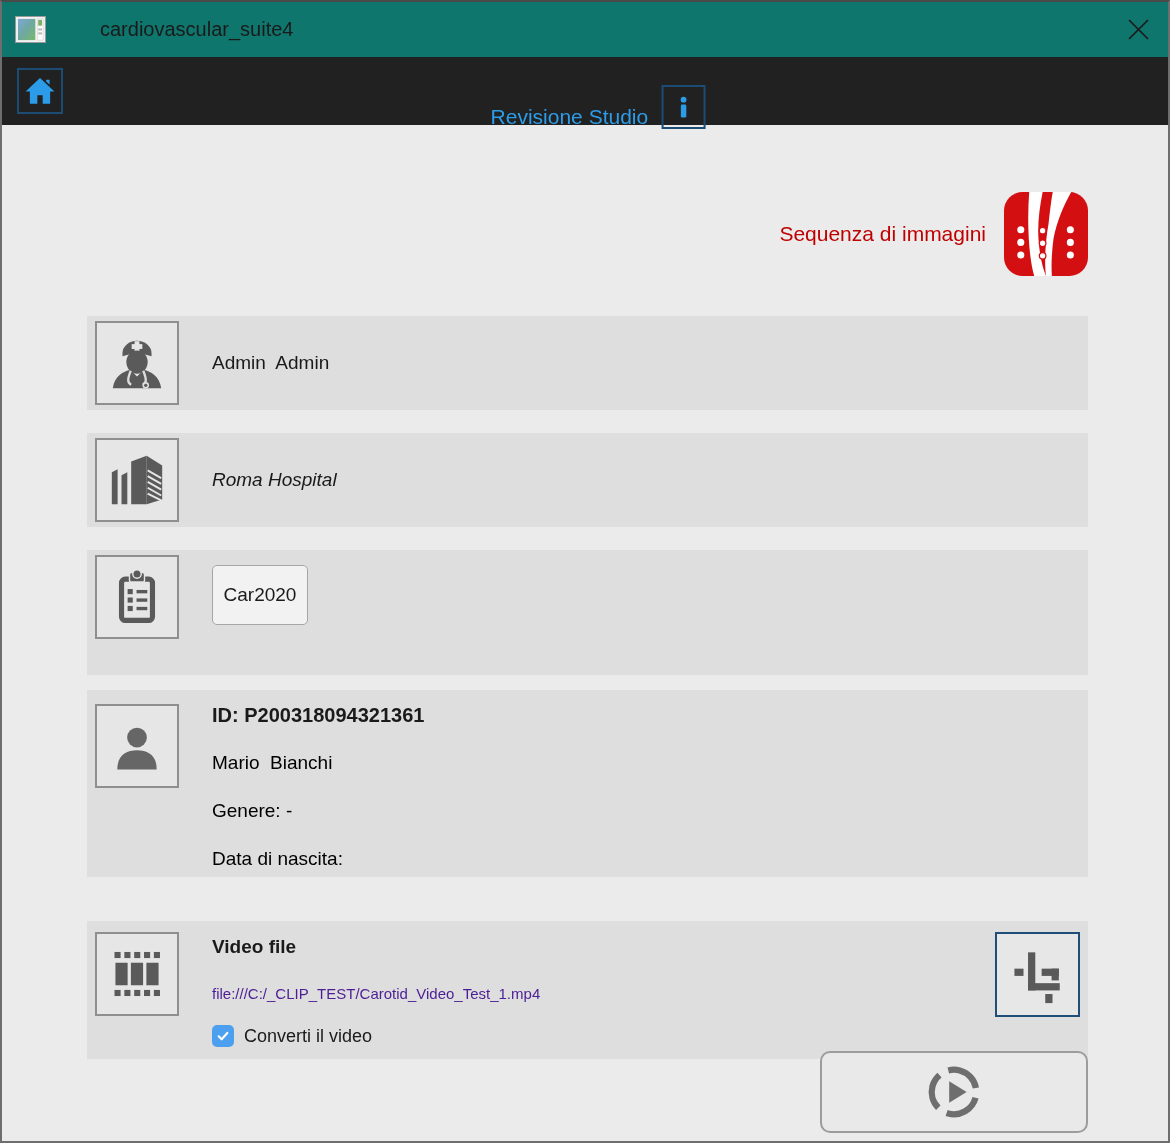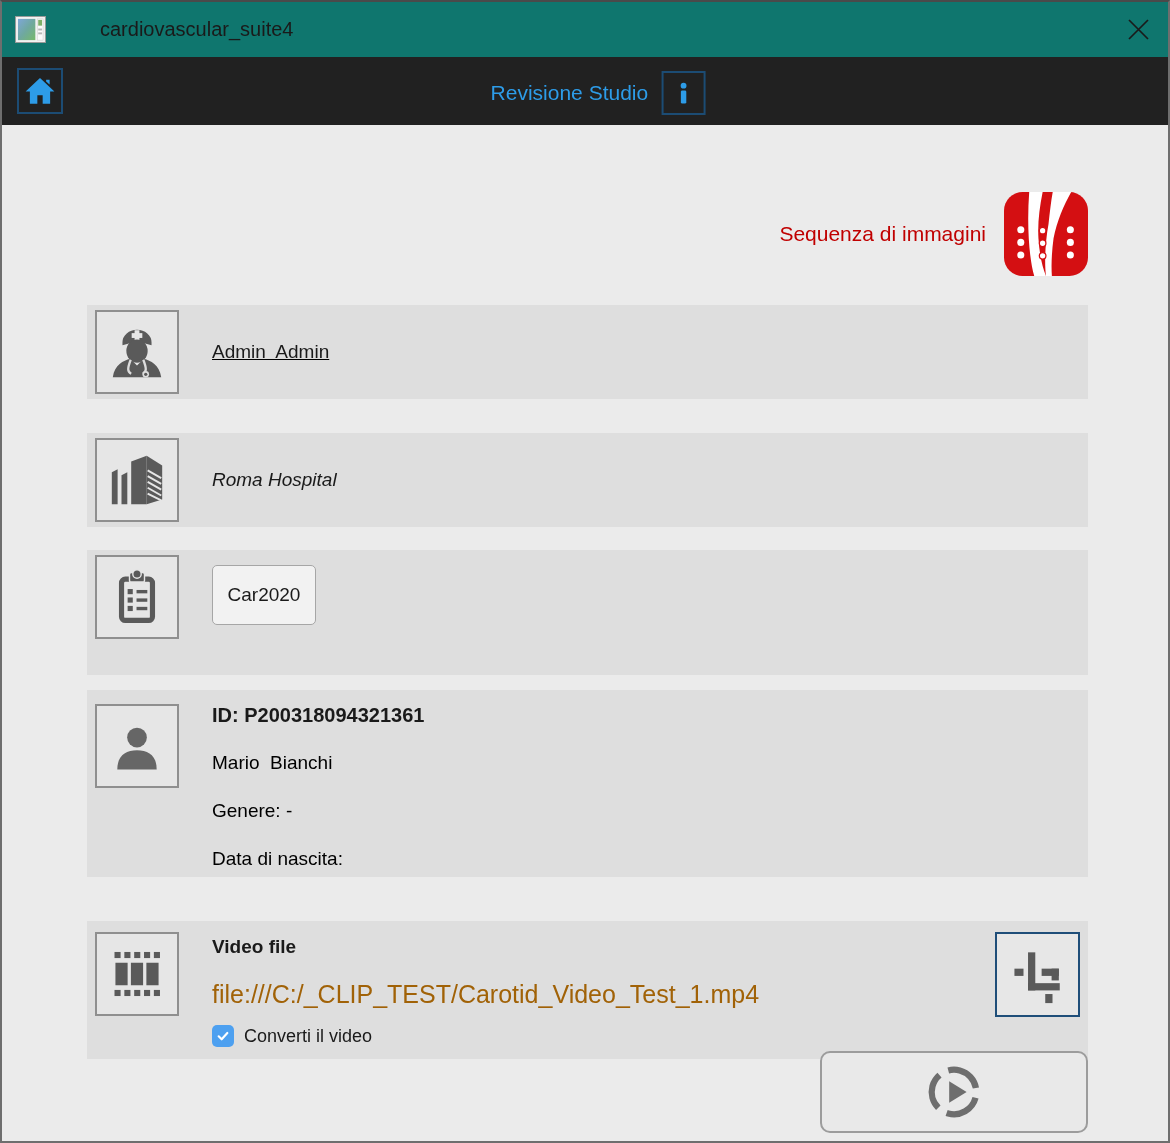--- a/index.html
+++ b/index.html
@@ -23,21 +23,21 @@
   }
   
   .appbar { position:relative; height:68px; background:#212121; }
   .home-btn {
     position:absolute; left:15px; top:11px; width:46px; height:46px;
     background:transparent; border:2px solid #1C4C74;
     display:flex; align-items:center; justify-content:center; cursor:pointer;
   }
   .appbar-center {
     position:absolute; left:50%; top:0; transform:translateX(-44%);
-    height:72px; display:flex; align-items:center; gap:13px;
+    height:72px; display:flex; align-items:flex-end; gap:13px;
   }
   .appbar-title { font-size:21px; color:#2D9CE8; }
   .info-btn {
     width:44px; height:44px; background:transparent; border:2px solid #1C4C74;
     display:flex; align-items:center; justify-content:center; cursor:pointer;
   }
   
   .content { position:relative; height:1016px; background:#EBEBEB;margin-top:36px; }
   .banner {
     position:absolute; top:31px; right:80px; height:84px;
@@ -51,31 +51,31 @@
   .iconbox {
     position:absolute; left:8px; top:5px; width:84px; height:84px;
     background:#E6E6E6; border:2px solid #8F8F8F;
     display:flex; align-items:center; justify-content:center;
   }
   .row-label {
     margin-left:125px; height:100%; display:flex; align-items:center;
     font-size:19px; color:#1a1a1a; white-space:pre;
   }
   .study-field {
-    position:absolute; left:125px; top:15px; width:104px; height:60px;
+    position:absolute; left:125px; top:15px; width:96px; height:60px;
     background:#F2F2F2; border:1px solid #A6A6A6; border-radius:5px;
     display:flex; align-items:center; justify-content:center;
     font-size:19px; color:#1a1a1a; cursor:pointer;
   }
   .patient-text { margin-left:125px; padding-top:13px; }
   .patient-id { font-size:20px; font-weight:bold; color:#1a1a1a; line-height:24px; margin-bottom:24px; }
   .patient-line { font-size:19px; color:#000000; line-height:24px; margin-bottom:24px; white-space:pre; }
   .video-text { margin-left:125px; padding-top:14px; }
   .video-title { font-size:19px; font-weight:bold; color:#1a1a1a; line-height:24px; }
-  .video-path { font-size:25px; color:#a16207; line-height:24px; margin-top:23px; }
+  .video-path { font-size:15px; color:#4c1d95; line-height:24px; margin-top:23px; }
   .convert-row { display:flex; align-items:center; margin-top:19px; }
   .checkbox {
     width:22px; height:22px; border-radius:5px; background:#4DA0F0;
     display:flex; align-items:center; justify-content:center; cursor:pointer;
   }
   .checkbox svg { display:none; }
   .checkbox.checked svg { display:block; }
   .convert-label { font-size:18px; color:#1a1a1a; margin-left:10px; }
   .crop-btn {
     position:absolute; left:908px; top:11px; width:85px; height:85px;
@@ -148,21 +148,21 @@
           <circle cx="20" cy="75" r="4.2" fill="#ffffff"></circle>
         <circle cx="46" cy="46" r="3.9" fill="#ffffff" stroke="#D40F12" stroke-width="1.5"></circle>
         <circle cx="46" cy="61" r="3.9" fill="#ffffff" stroke="#D40F12" stroke-width="1.5"></circle>
         <circle cx="46" cy="76" r="3.9" fill="#ffffff" stroke="#D40F12" stroke-width="1.5"></circle>
         <circle cx="79" cy="45" r="4.2" fill="#ffffff"></circle>
           <circle cx="79" cy="60" r="4.2" fill="#ffffff"></circle>
           <circle cx="79" cy="75" r="4.2" fill="#ffffff"></circle>
       </svg>
     </div>
 
-    <div class="row" style="top:144px;height:94px;text-decoration:underline;">
+    <div class="row" style="top:155px;height:94px;">
       <div class="iconbox">
         <svg width="62" height="62" viewBox="0 0 64 64">
           <path d="M17 22 A15 13 0 0 1 47 22 L47 25 Q32 20 17 25 Z" fill="#5A5A5A"></path>
           <rect x="29.5" y="9.5" width="5" height="11" fill="#E6E6E6"></rect>
           <rect x="26.5" y="12.5" width="11" height="5" fill="#E6E6E6"></rect>
           <ellipse cx="32" cy="31" rx="11" ry="12" fill="#5A5A5A"></ellipse>
           <path d="M7 58 C9 45 18 41 25 39 L32 46 L39 39 C46 41 55 45 57 58 Z" fill="#5A5A5A"></path>
           <path d="M25.5 40 C22 49 22 52.5 26 54.5" stroke="#DDDDDD" stroke-width="2.4" fill="none"></path>
           <path d="M38.5 40 C42 49 42 52.5 38 54.5" stroke="#DDDDDD" stroke-width="2.4" fill="none"></path>
           <circle cx="41" cy="55" r="3.4" fill="#DDDDDD"></circle>

